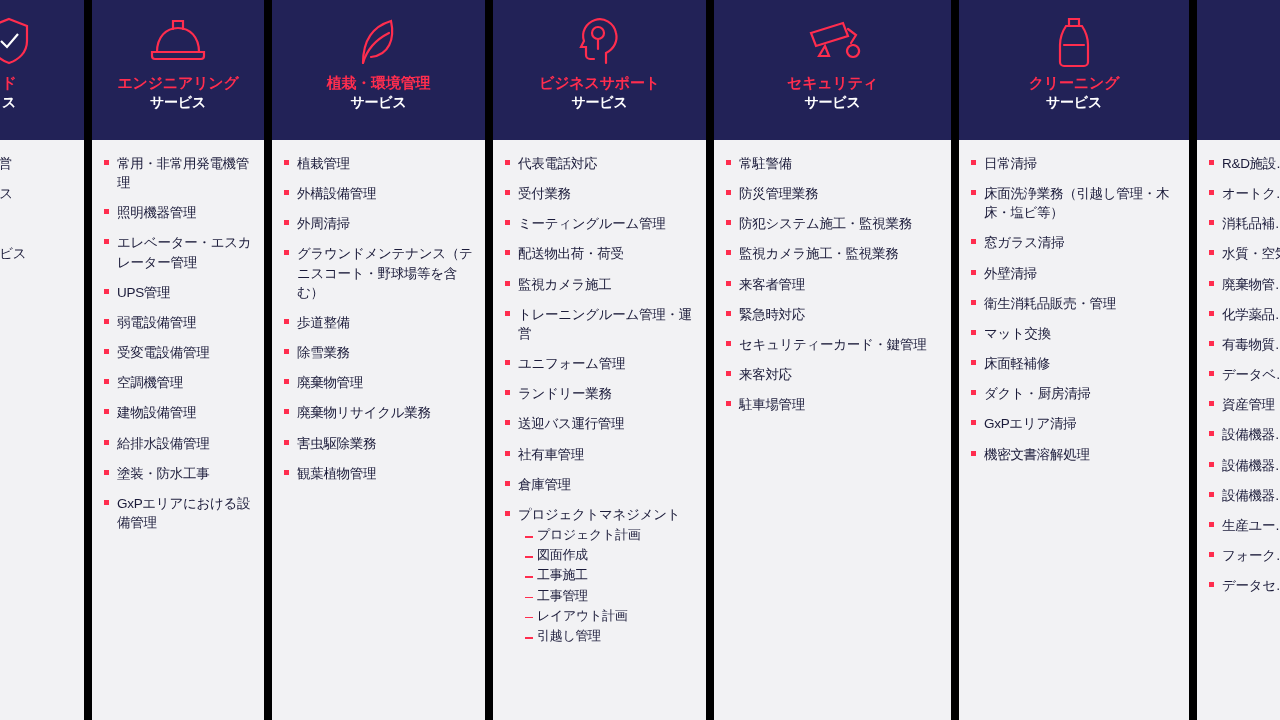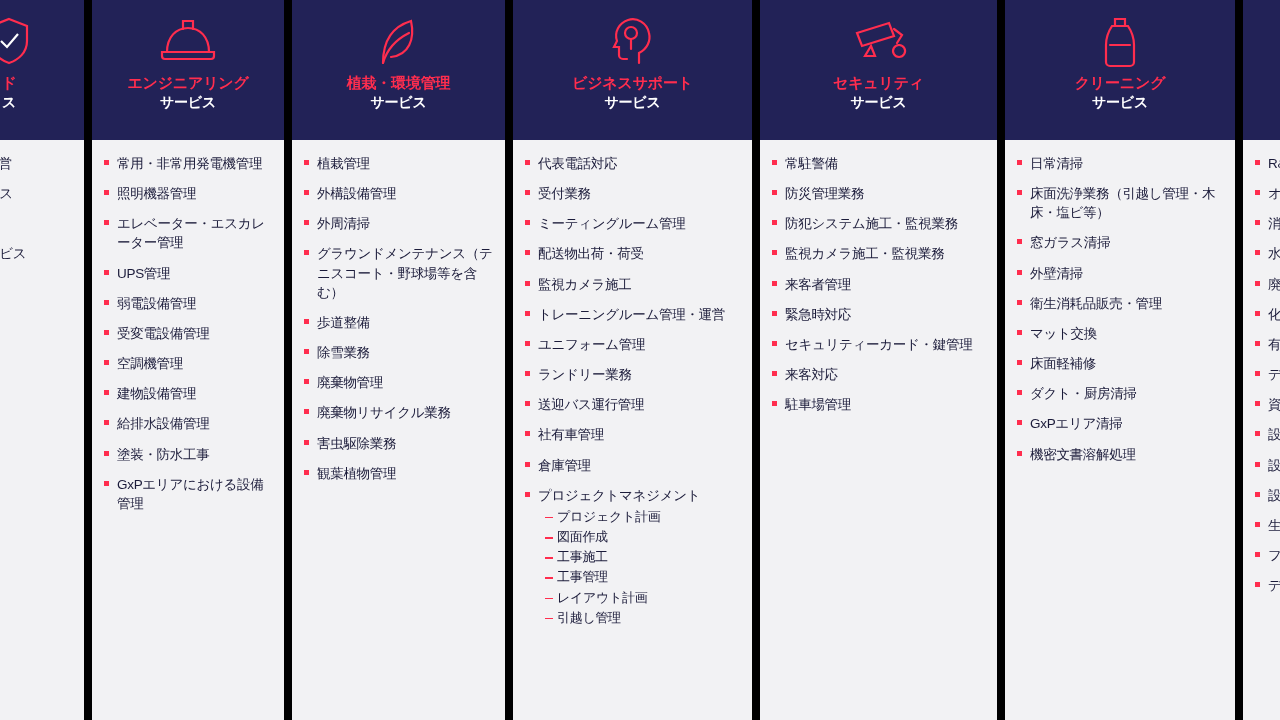--- a/index.html
+++ b/index.html
@@ -100,20 +100,21 @@
     left: 0;
     top: 6px;
     width: 5px;
     height: 5px;
     background: #ff2d4e;
   }
   ul.subitems {
     list-style: none;
     margin: 3px 0 0 0;
     padding: 0 0 0 6px;
+    font-family: Liberation Mono, monospace;
   }
   ul.subitems > li {
     position: relative;
     padding-left: 13px;
     margin-bottom: 2px;
     font-size: 13px;
     line-height: 1.4;
     color: #1b1b3a;
     letter-spacing: -0.3px;
   }
@@ -156,21 +157,21 @@
         <li>サービス</li>
         <li>・運営</li>
         <li>ィサービス</li>
         <li>ンジ</li>
       </ul>
     </div>
   </div>
 
   <div class="col-gap" style="width:8px"></div>
 
-  <div class="column" style="width:192px">
+  <div class="column" style="width:172px">
     <div class="col-head">
       <div class="icon-wrap">
         <svg width="62" height="54" viewBox="0 0 62 54" fill="none" stroke="#ff2d4e" stroke-width="2.2" stroke-linecap="round">
           <path d="M10 38 C10 23 19 14 31 14 C43 14 52 23 52 38"></path>
           <path d="M26 15 V7 h10 v8"></path>
           <path d="M5 38 h52 v4 a3 3 0 0 1 -3 3 H8 a3 3 0 0 1 -3 -3 z"></path>
         </svg>
       </div>
       <div class="head-title">エンジニアリング</div>
       <div class="head-sub">サービス</div>
@@ -216,21 +217,21 @@
         <li>廃棄物管理</li>
         <li>廃棄物リサイクル業務</li>
         <li>害虫駆除業務</li>
         <li>観葉植物管理</li>
       </ul>
     </div>
   </div>
 
   <div class="col-gap" style="width:8px"></div>
 
-  <div class="column" style="width:239px">
+  <div class="column" style="width:213px">
     <div class="col-head">
       <div class="icon-wrap">
         <svg width="56" height="56" viewBox="0 0 56 56" fill="none" stroke="#ff2d4e" stroke-width="2.2" stroke-linecap="round">
           <path d="M34 50 V40 C42 36 46 28 44 20 C42 10 32 4 23 7 C14 10 9 19 12 28 l-3 6 h5 v8 a4 4 0 0 0 4 4 h4"></path>
           <circle cx="26" cy="20" r="6"></circle>
           <path d="M26 26 v10"></path>
         </svg>
       </div>
       <div class="head-title">ビジネスサポート</div>
       <div class="head-sub">サービス</div>

